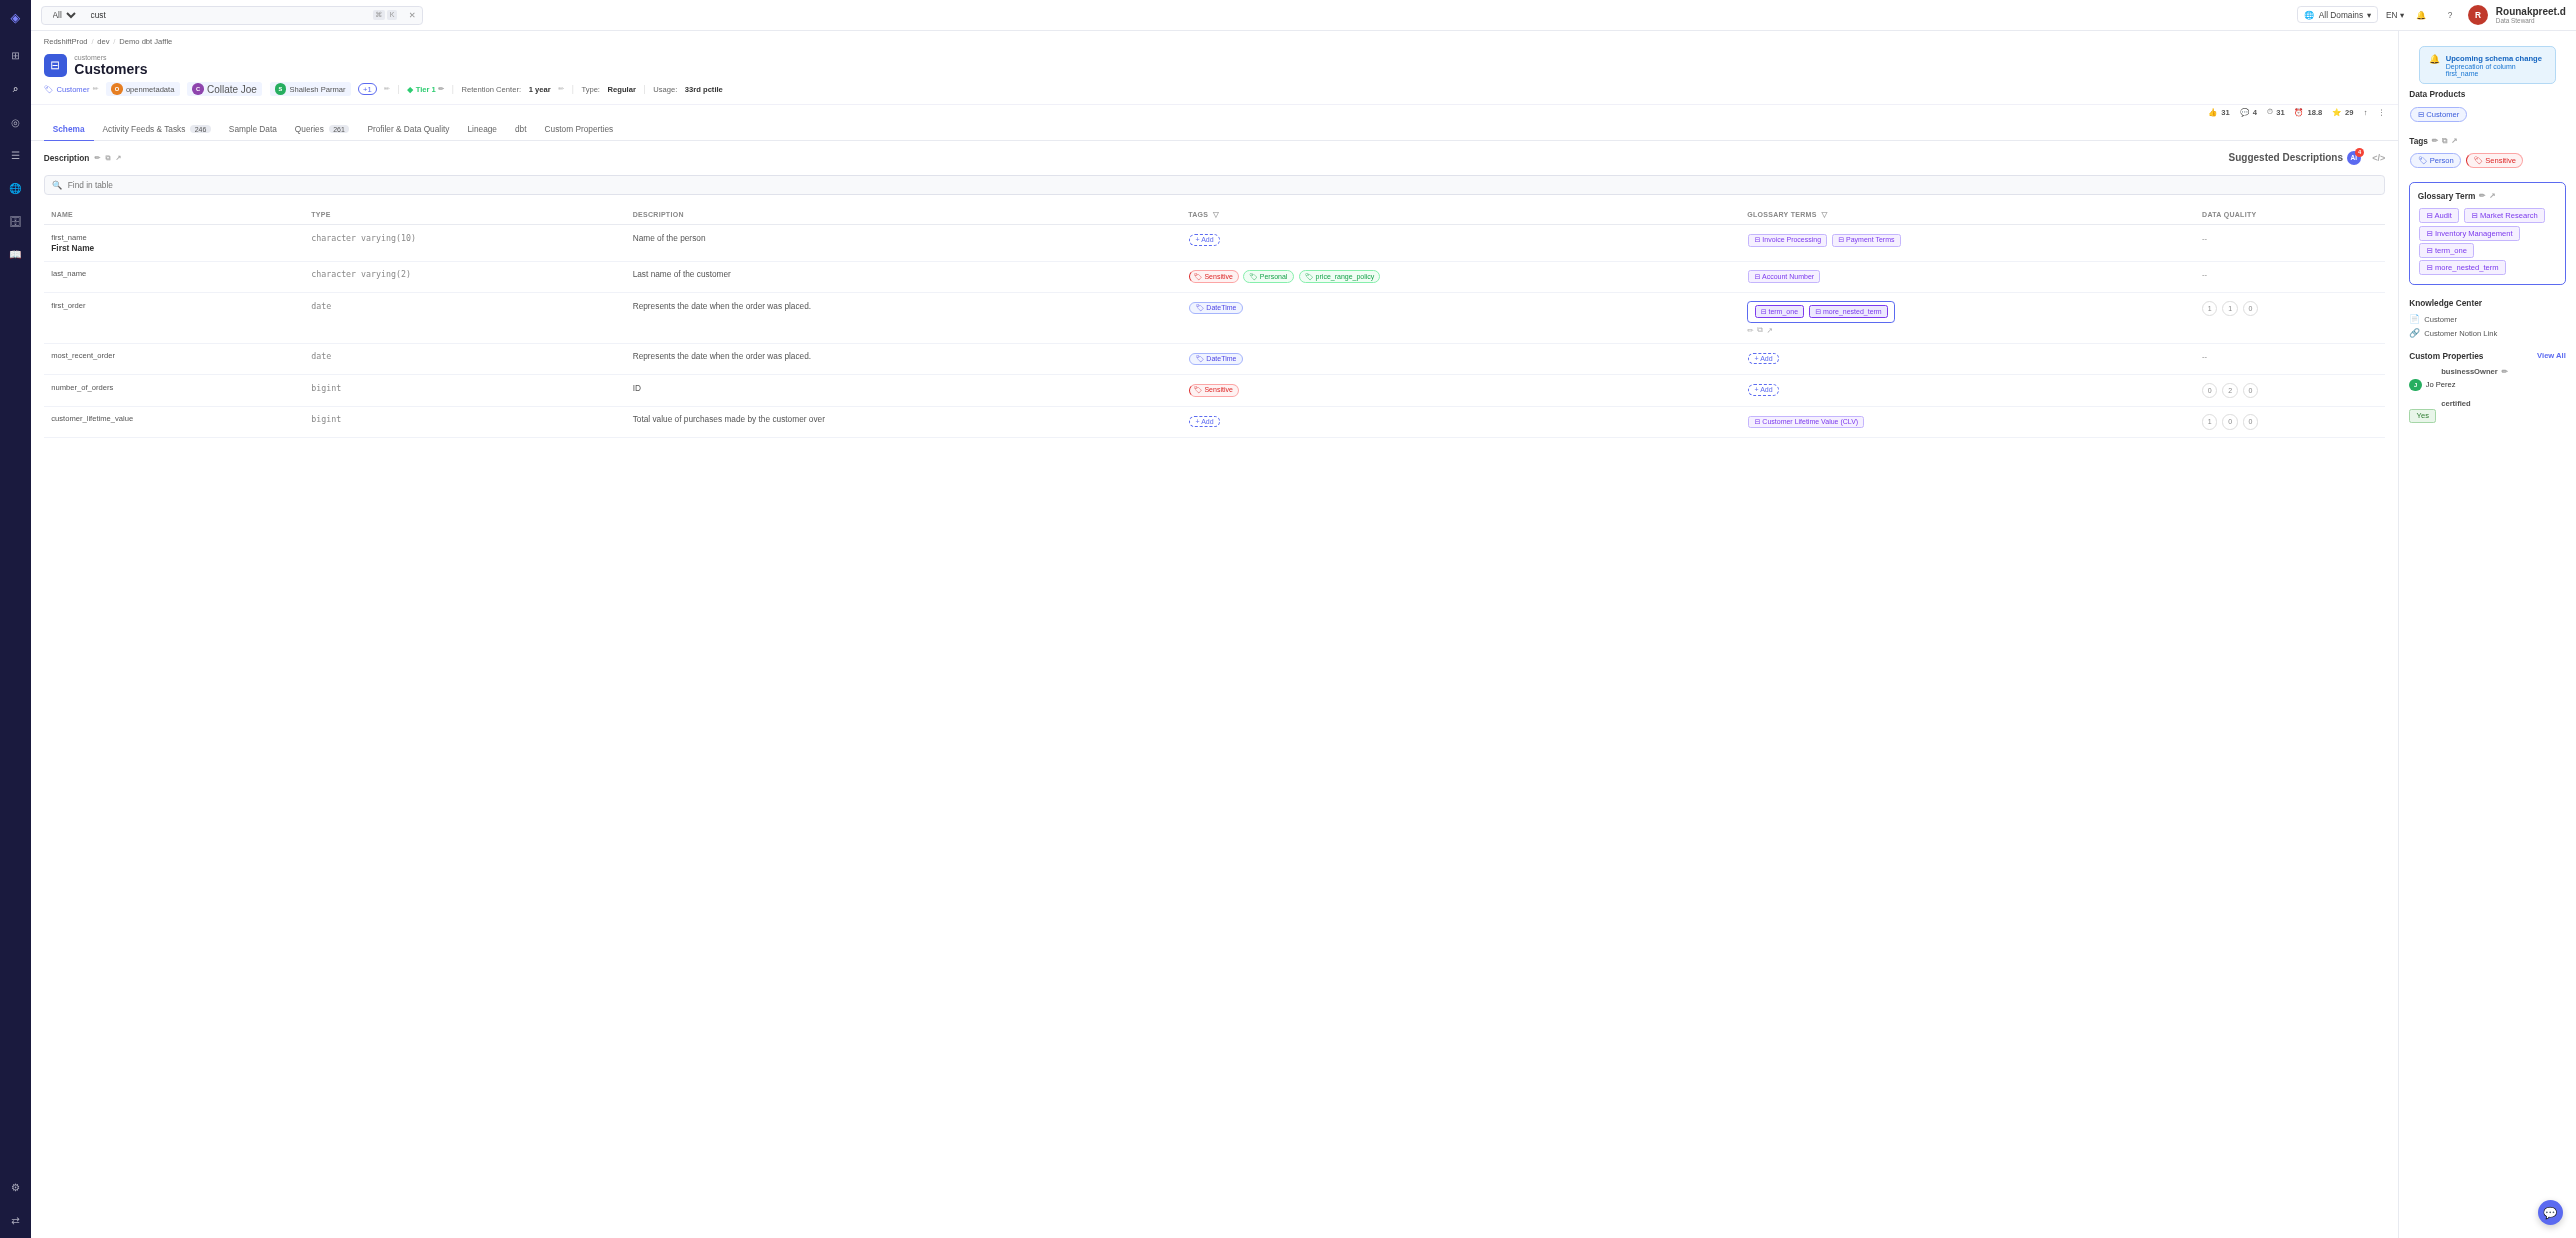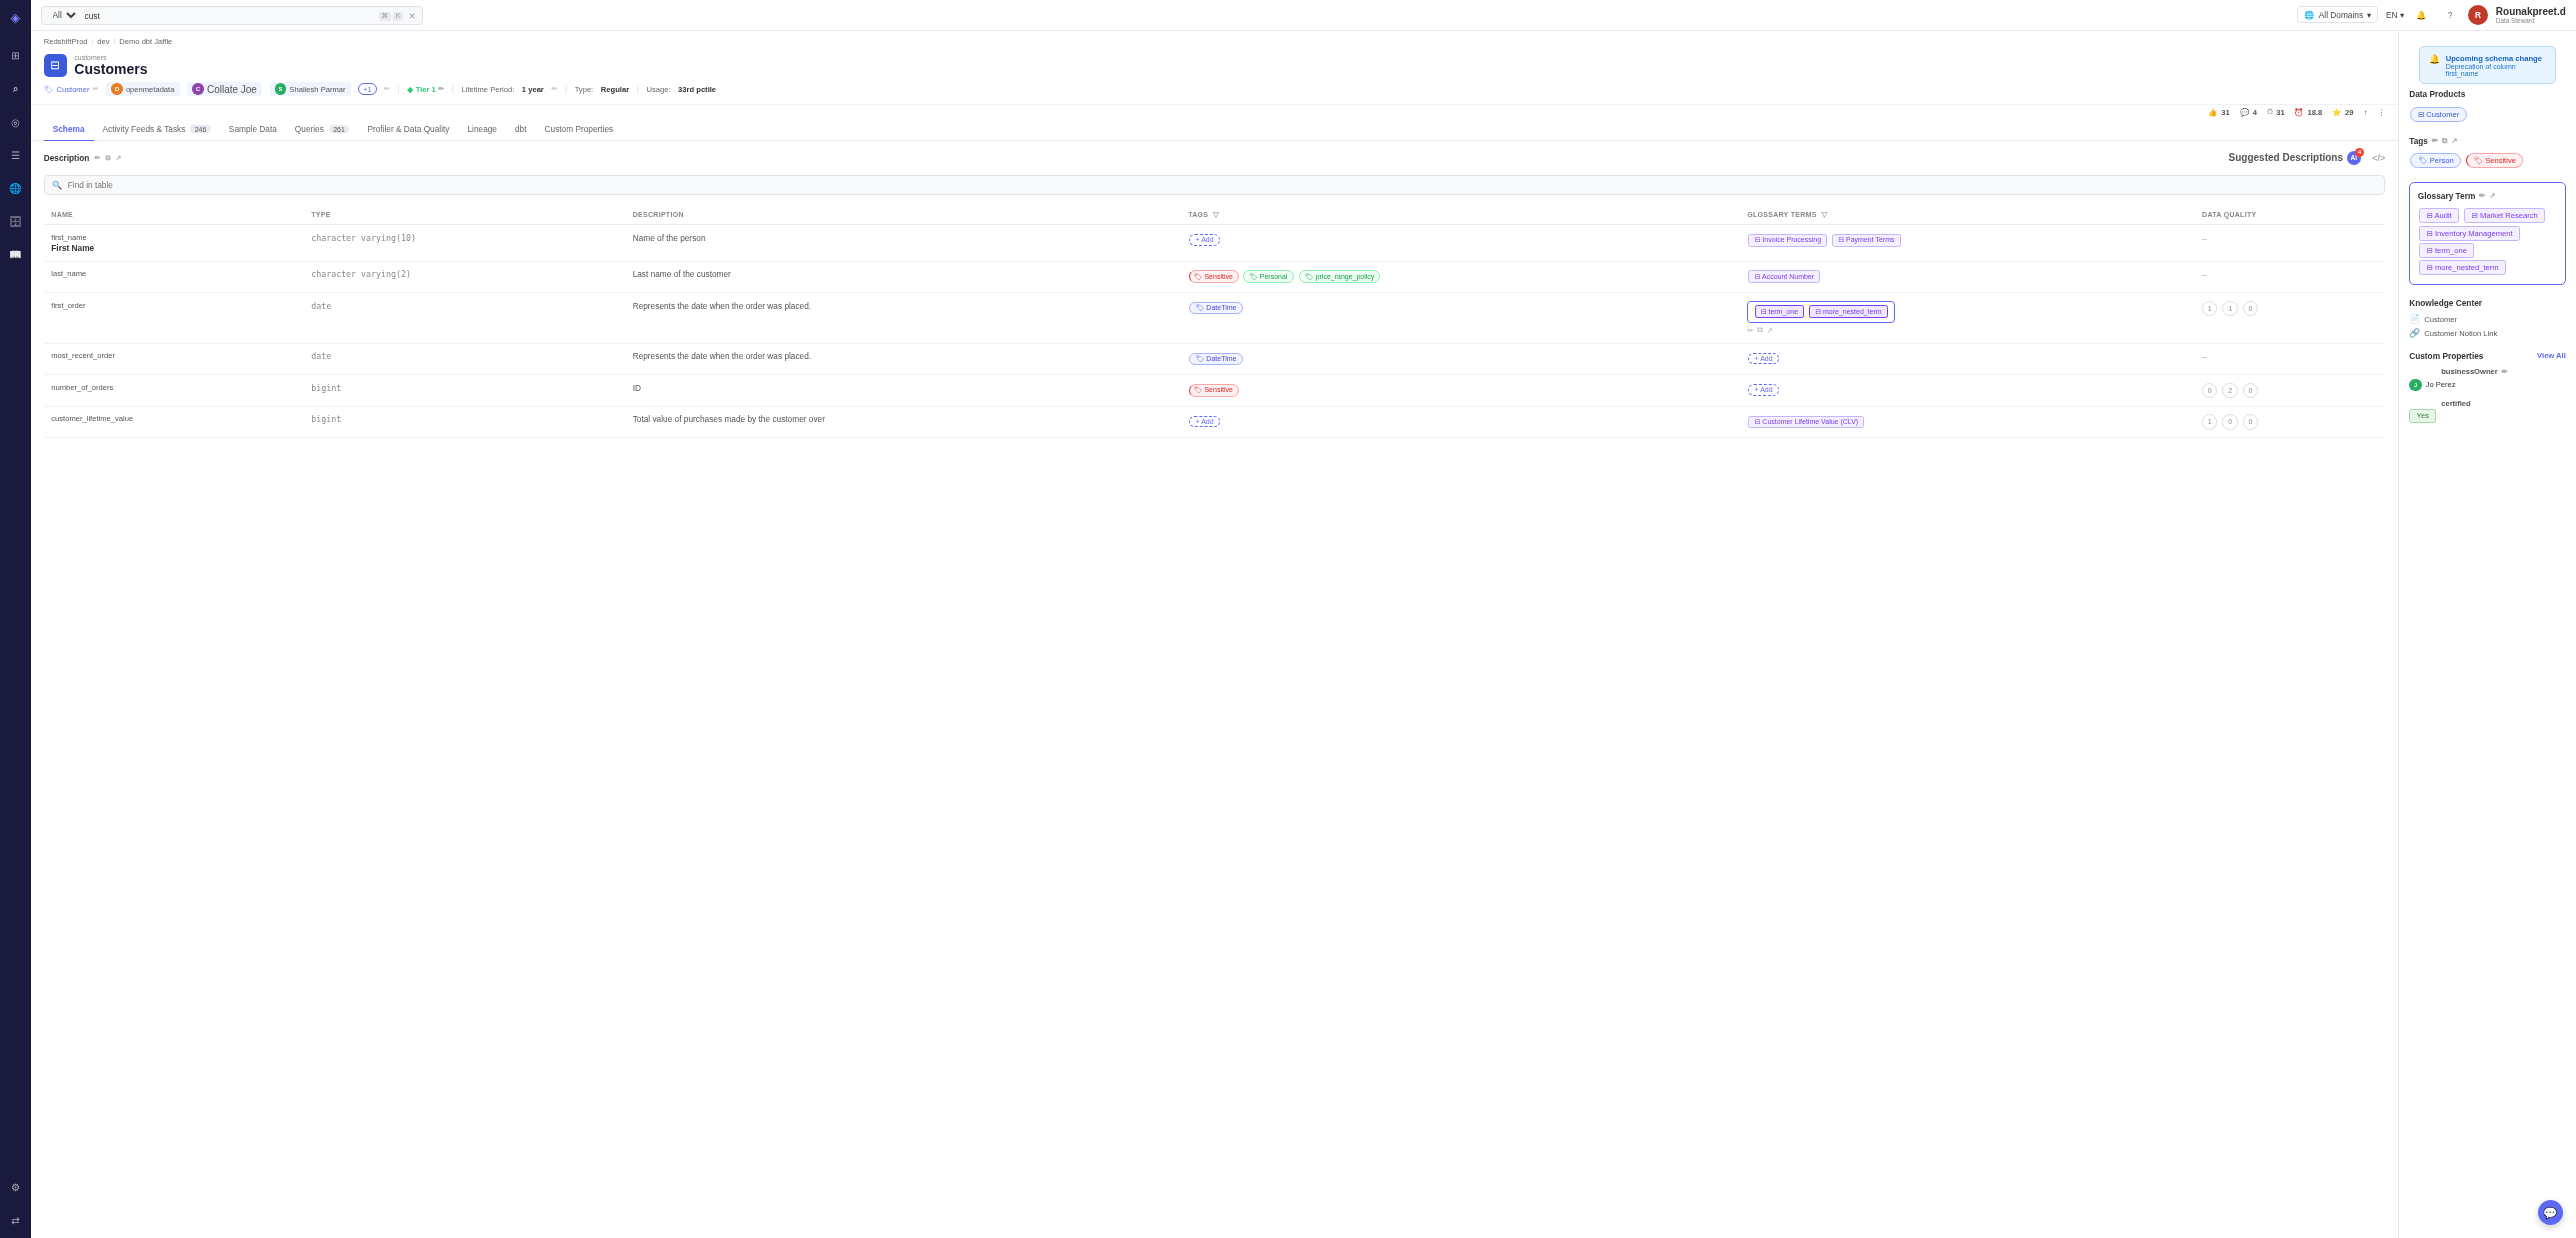--- a/index.html
+++ b/index.html
@@ -9,21 +9,21 @@
     .sidebar { width: 31px; background: #1a1a3e; display: flex; flex-direction: column; align-items: center; padding: 7.6px 0; gap: 12.7px; flex-shrink: 0; }
     .sidebar-icon { width: 20.4px; height: 20.4px; display: flex; align-items: center; justify-content: center; color: #aab; border-radius: 3.8px; cursor: pointer; font-size: 10.2px; }
     .sidebar-icon.active { color: #fff; }
     .sidebar-logo { color: #7c83fd; font-size: 12.7px; margin-bottom: 5.1px; }
 
     
     .main { flex: 1; display: flex; flex-direction: column; overflow: hidden; background: #fff; }
 
     
     .topbar { height: 31px; border-bottom: 0.6px solid #e8eaf0; display: flex; align-items: center; padding: 0 10.2px; gap: 7.6px; background: #fff; flex-shrink: 0; }
-    .search-container { display: flex; align-items: flex-end; background: #f8f9fb; border: 0.6px solid #e0e2eb; border-radius: 3.8px; padding: 2.5px 6.4px; gap: 6px; flex: 1; max-width: 382px; }
+    .search-container { display: flex; align-items: center; background: #f8f9fb; border: 0.6px solid #e0e2eb; border-radius: 3.8px; padding: 2.5px 6.4px; gap: 12px; flex: 1; max-width: 382px; }
     .search-select { background: transparent; border: none; font-size: 8.3px; color: #444; cursor: pointer; }
     .search-input { border: none; background: transparent; font-size: 8.3px; flex: 1; outline: none; color: #333; }
     .search-shortcut { font-size: 7px; color: #999; display: flex; gap: 2.5px; }
     .search-shortcut span { background: #e8eaf0; border-radius: 1.9px; padding: 0.6px 2.5px; }
     .search-clear { color: #999; cursor: pointer; }
     .topbar-spacer { flex: 1; }
     .topbar-right { display: flex; align-items: center; gap: 7.6px; }
     .domain-btn { display: flex; align-items: center; gap: 3.8px; font-size: 8.3px; color: #444; cursor: pointer; border: 0.6px solid #e0e2eb; border-radius: 3.8px; padding: 2.5px 6.4px; }
     .lang-btn { font-size: 8.3px; color: #444; cursor: pointer; display: flex; align-items: center; gap: 2.5px; }
     .icon-btn { width: 20.4px; height: 20.4px; display: flex; align-items: center; justify-content: center; color: #666; cursor: pointer; border-radius: 3.8px; }
@@ -227,21 +227,21 @@
             <span style="color:#5b6af0; font-size:7.6px; border:0.6px solid #5b6af0; border-radius:6.4px; padding:0.6px 3.8px;">+1</span>
           </div>
           <span class="meta-edit">✏</span>
           <span class="meta-divider">|</span>
           <div class="tier-badge">
             <span style="color:#2ecc71">◆</span>
             <span>Tier 1</span>
             <span class="meta-edit">✏</span>
           </div>
           <span class="meta-divider">|</span>
-          <span class="meta-label">Lifetime Period:</span>
+          <span class="meta-label">Retention Center:</span>
           <span class="meta-value">1 year</span>
           <span class="meta-edit">✏</span>
           <span class="meta-divider">|</span>
           <span class="meta-label">Type:</span>
           <span class="meta-value">Regular</span>
           <span class="meta-divider">|</span>
           <span class="meta-label">Usage:</span>
           <span class="meta-value">33rd pctile</span>
         </div>
       </div>

